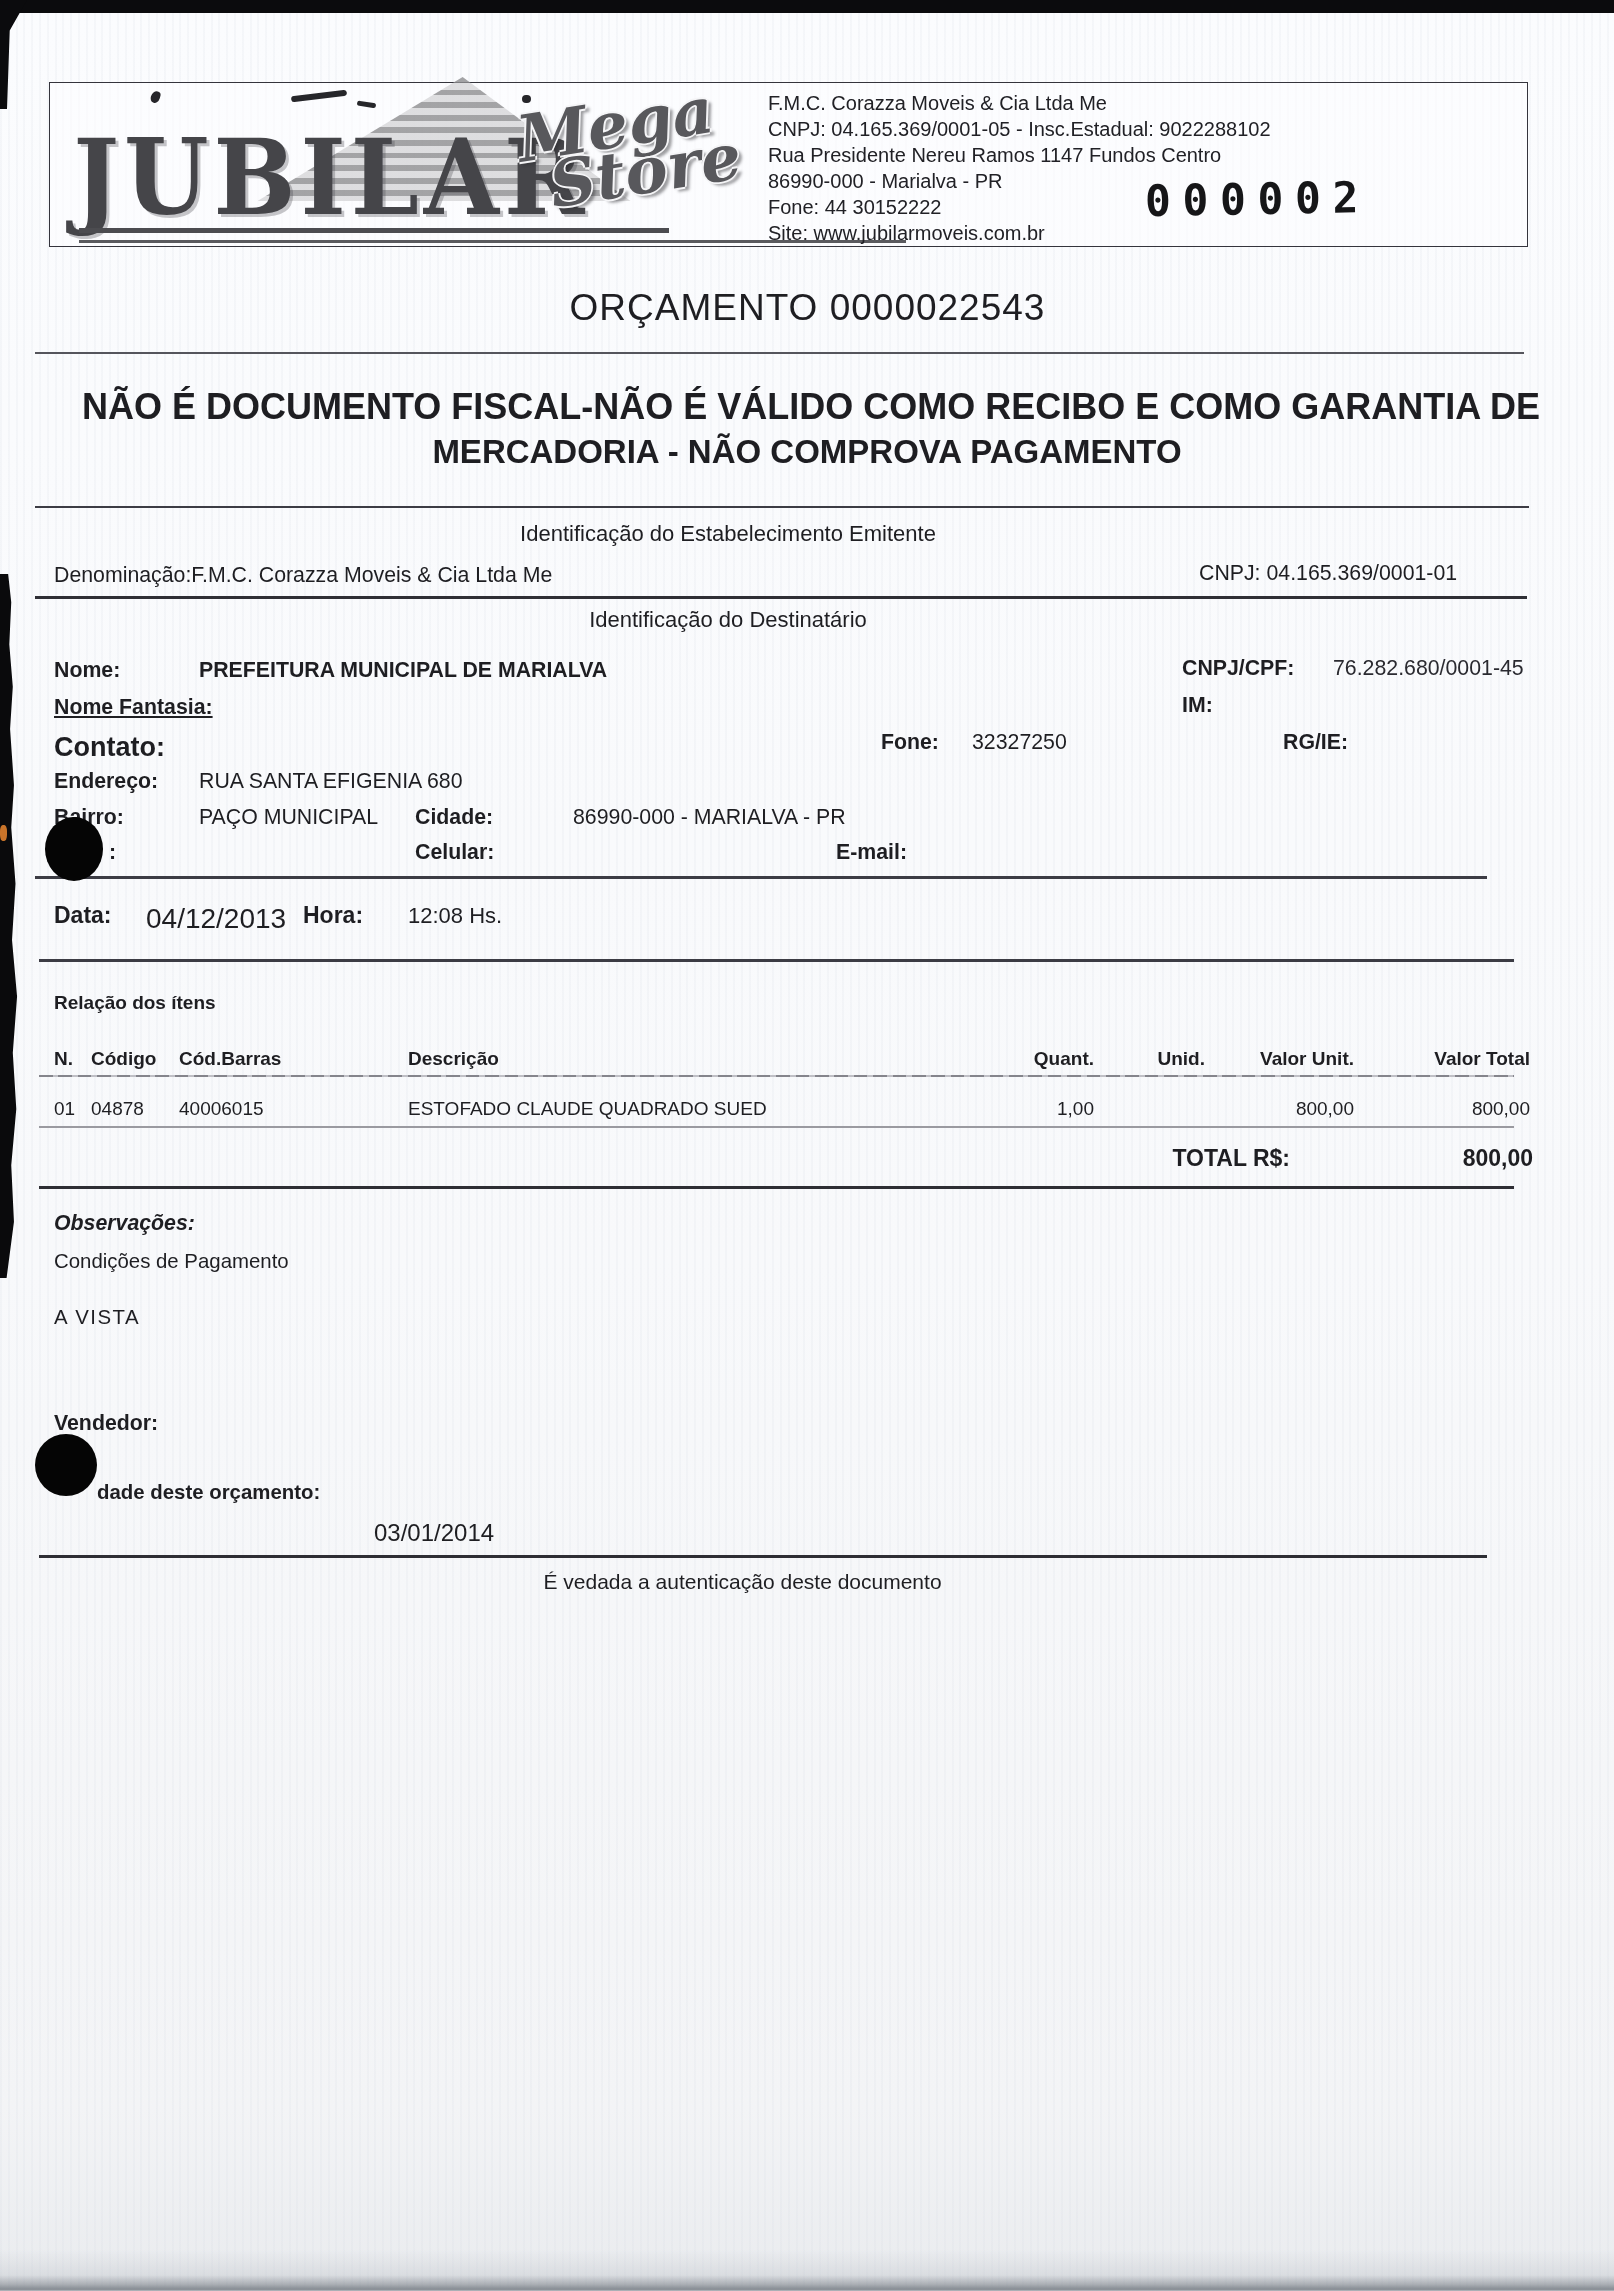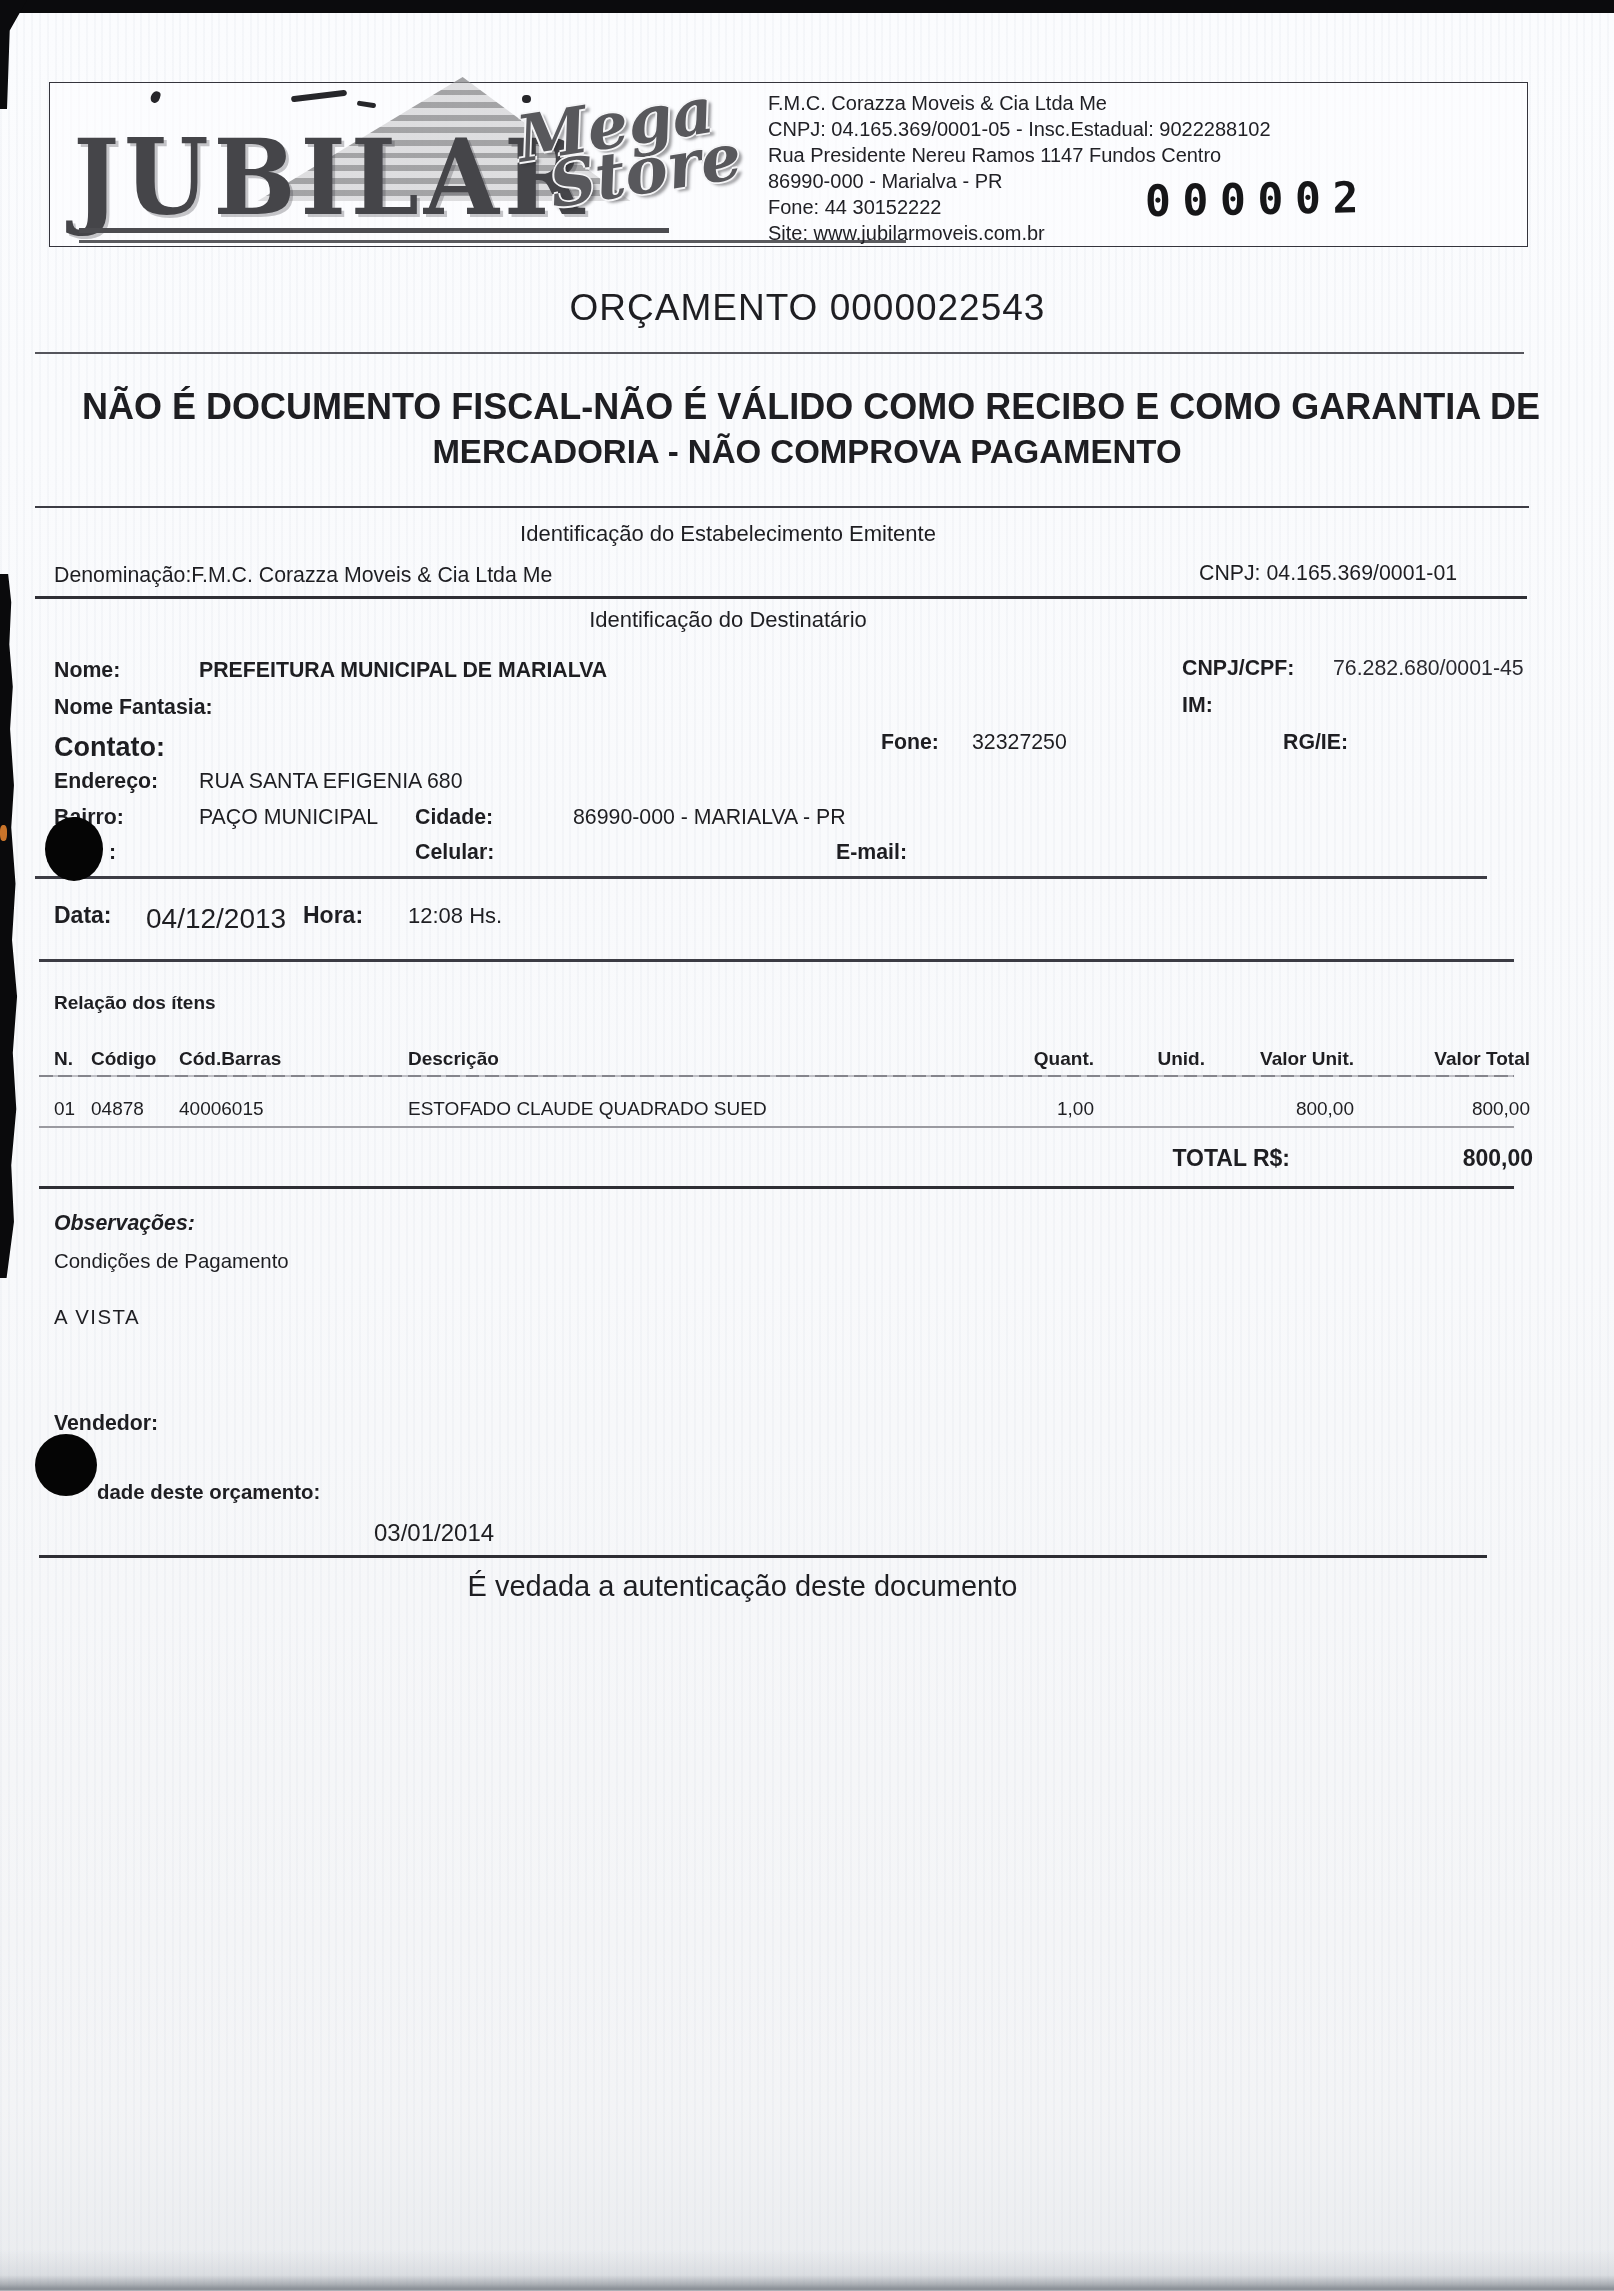--- a/index.html
+++ b/index.html
@@ -103,21 +103,21 @@
   <div class="abs" style="left:1199px;top:561px;font-size:21.3px;">CNPJ: 04.165.369/0001-01</div>
   <div class="hline" style="left:35px;top:596px;width:1492px;height:2.9px;background:#2f2f35;"></div>
 
   <div class="abs ctr" style="left:0;top:607px;width:1456px;font-size:22px;">Identificação do Destinatário</div>
 
   <div class="abs b" style="left:54px;top:658px;font-size:21.3px;">Nome:</div>
   <div class="abs b" style="left:199px;top:658px;font-size:21.3px;">PREFEITURA MUNICIPAL DE MARIALVA</div>
   <div class="abs b" style="left:1182px;top:656px;font-size:21.3px;">CNPJ/CPF:</div>
   <div class="abs" style="left:1333px;top:656px;font-size:21.3px;color:#2a2a30;">76.282.680/0001-45</div>
 
-  <div class="abs b" style="left:54px;top:695px;font-size:21.3px;">Nome Fantasia:</div>
+  <div class="abs b" style="left:54px;top:695px;font-size:21.3px;text-decoration:underline;">Nome Fantasia:</div>
   <div class="abs b" style="left:1182px;top:693px;font-size:21.3px;">IM:</div>
 
   <div class="abs b" style="left:54px;top:732px;font-size:27px;">Contato:</div>
   <div class="abs b" style="left:881px;top:730px;font-size:21.3px;">Fone:</div>
   <div class="abs" style="left:972px;top:730px;font-size:21.3px;">32327250</div>
   <div class="abs b" style="left:1283px;top:730px;font-size:21.3px;">RG/IE:</div>
 
   <div class="abs b" style="left:54px;top:769px;font-size:21.3px;">Endereço:</div>
   <div class="abs" style="left:199px;top:769px;font-size:21.3px;">RUA SANTA EFIGENIA 680</div>
 
@@ -169,16 +169,16 @@
   <div class="abs b it" style="left:54px;top:1211px;font-size:21.3px;">Observações:</div>
   <div class="abs" style="left:54px;top:1250px;font-size:20.4px;">Condições de Pagamento</div>
   <div class="abs" style="left:54px;top:1306px;font-size:20.4px;letter-spacing:1.5px;">A VISTA</div>
 
   <div class="abs b" style="left:54px;top:1411px;font-size:21.3px;">Vendedor:</div>
   <div class="dot" style="left:35px;top:1434px;width:62px;height:62px;"></div>
   <div class="abs b" style="left:97px;top:1481px;font-size:20.4px;">dade deste orçamento:</div>
   <div class="abs" style="left:374px;top:1519px;font-size:24px;">03/01/2014</div>
   <div class="hline" style="left:39px;top:1555px;width:1448px;height:2.9px;background:#2e2e34;"></div>
 
-  <div class="abs ctr" style="left:0;top:1570px;width:1485px;font-size:29px;">É vedada a autenticação deste documento</div>
+  <div class="abs ctr" style="left:0;top:1570px;width:1485px;font-size:21px;">É vedada a autenticação deste documento</div>
 
 </div>
 
 
 </body></html>

